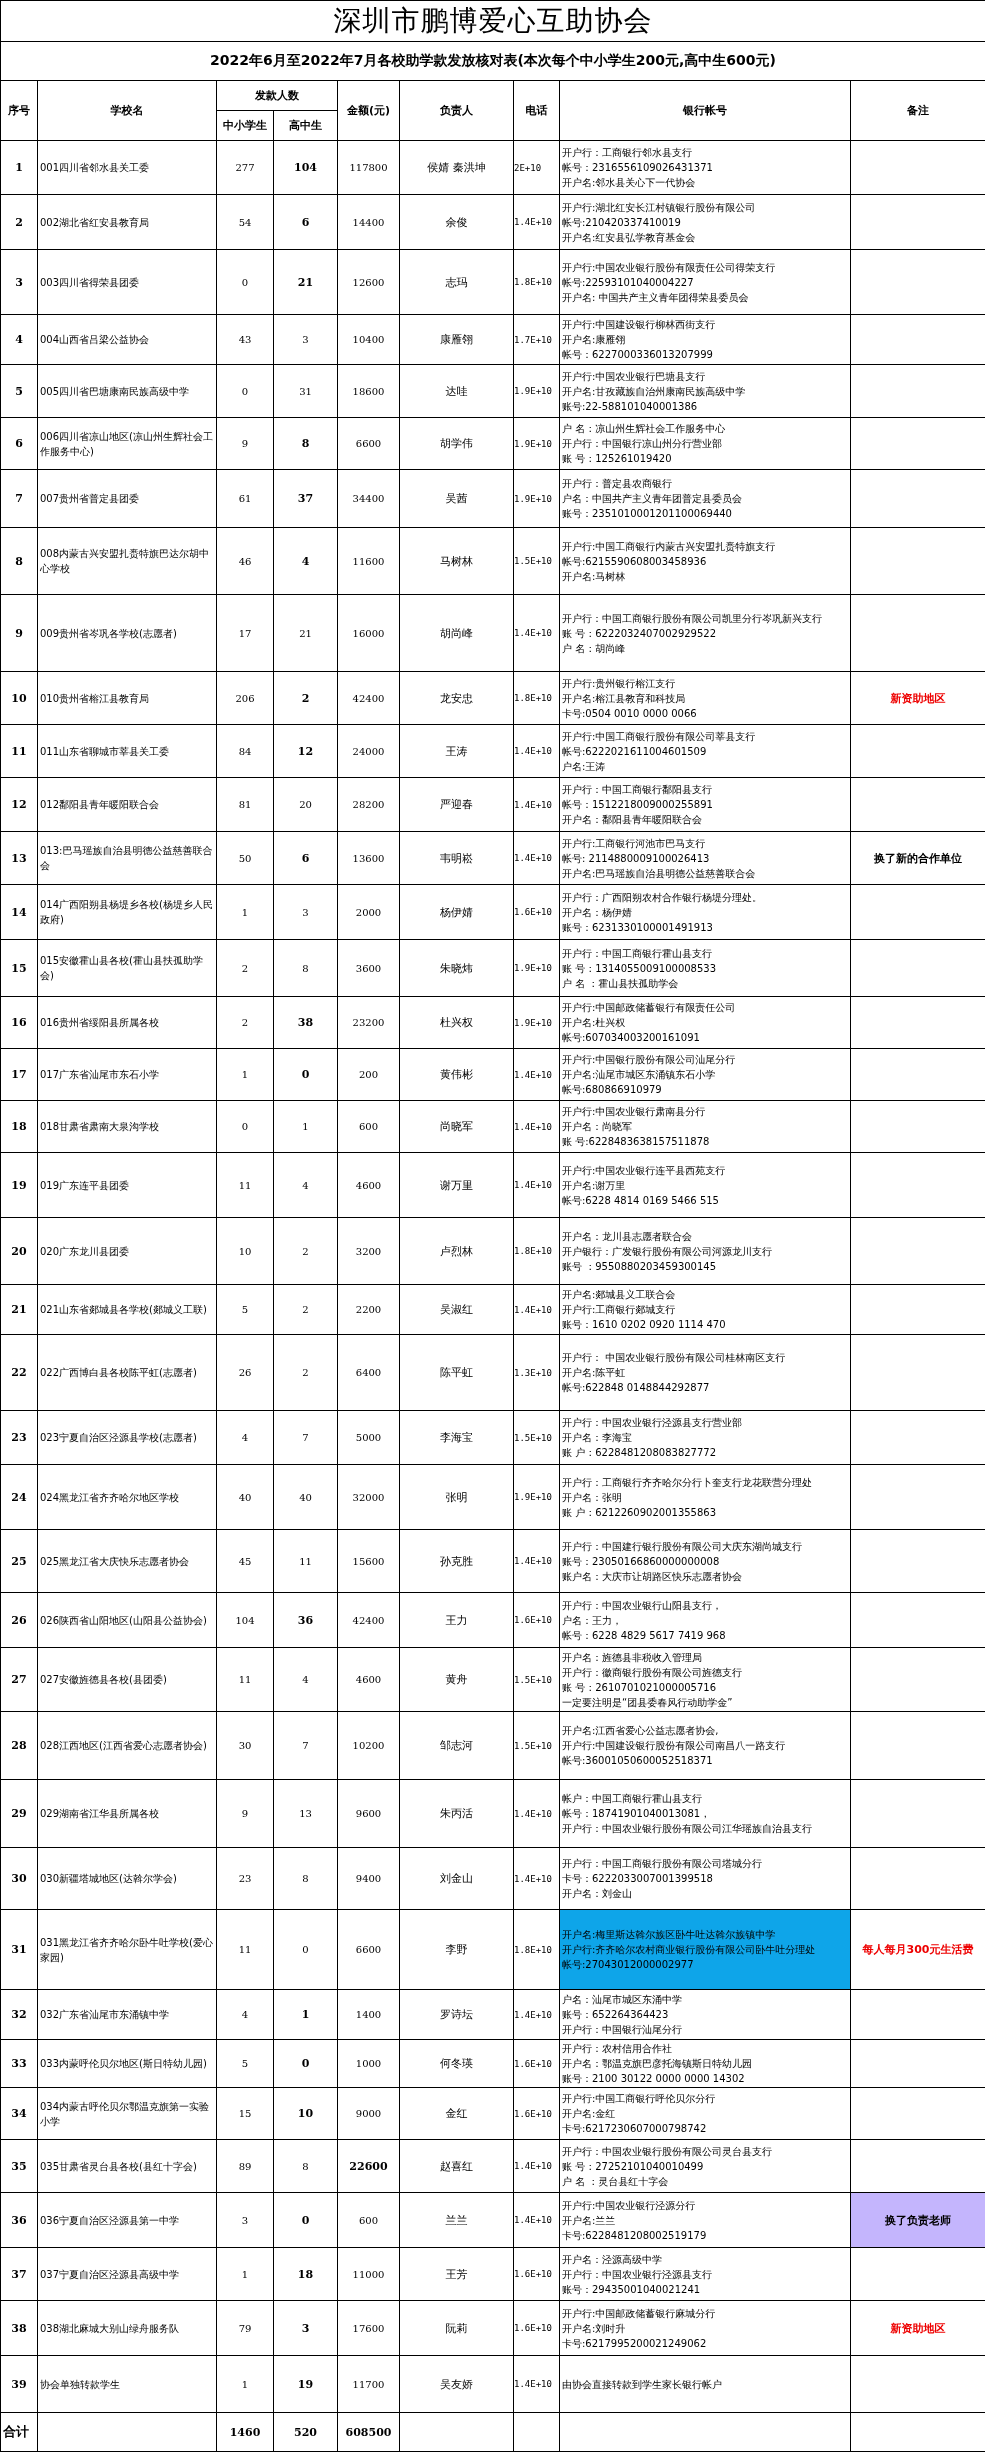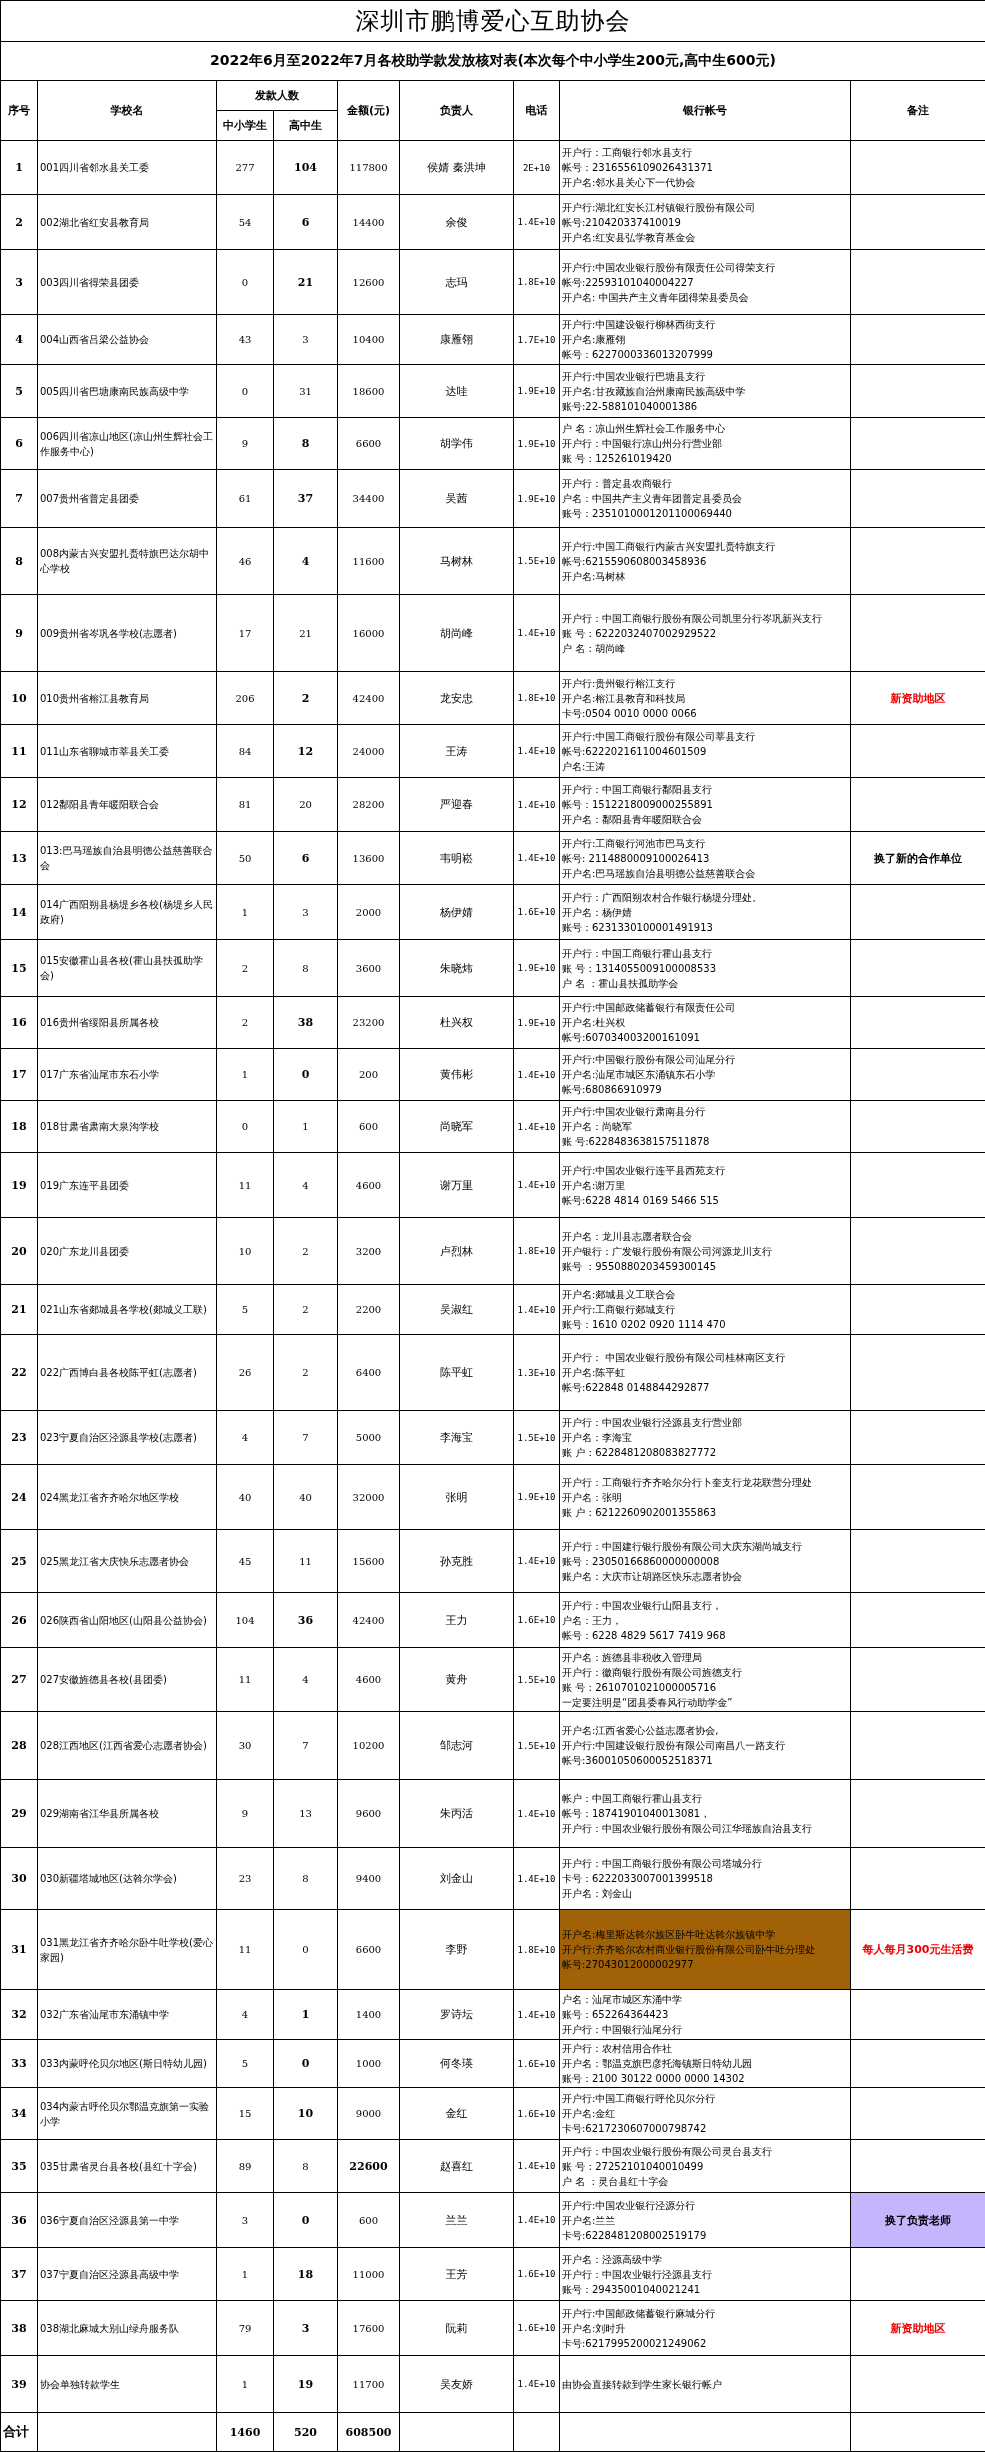--- a/index.html
+++ b/index.html
@@ -1,29 +1,29 @@
 <!DOCTYPE html>
 <html><head>
 <meta charset="utf-8">
 <style>
   html, body { margin:0; padding:0; background:#fff; }
   body { width:985px; font-family:"DejaVu Sans", sans-serif; color:#000; }
   table { border-collapse:collapse; table-layout:fixed; width:985px; }
   td, th { border:1.5px solid #000; padding:0 2px; overflow:hidden; font-weight:normal; }
-  .title td { height:40px; text-align:center; font-family:"DejaVu Serif", serif; font-size:24px; letter-spacing:1px; }
+  .title td { height:40px; text-align:center; font-family:"DejaVu Serif", serif; font-size:28px; letter-spacing:1px; }
   .subtitle td { height:38px; text-align:center; font-size:14px; font-weight:bold; }
   .hdr th { font-size:11px; font-weight:bold; text-align:center; }
   td.no { text-align:center; font-weight:bold; font-size:11px; font-family:"DejaVu Serif", serif; }
   td.name { font-size:10px; line-height:15px; text-align:left; }
   td.num { text-align:center; font-size:10px; font-family:"DejaVu Serif", serif; }
   td.num.b { font-weight:bold; font-size:11px; }
   td.person { text-align:center; font-size:11px; }
-  td.phone { text-align:center; font-size:9px; padding:0; font-family:"DejaVu Sans Mono", monospace; }
+  td.phone { text-align:left; font-size:9px; padding:0; font-family:"DejaVu Sans Mono", monospace; }
   td.bank { font-size:10px; line-height:15px; white-space:pre-line; text-align:left; }
-  td.bank.hl { background:#a16207; }
+  td.bank.hl { background:#0ea5e9; }
   td.note { text-align:center; font-size:11px; font-weight:bold;margin-left:37px; }
   td.note.red { color:#ee0000; }
   td.note.hl { background:#c4b5fd; }
   .total td { font-weight:bold; font-size:12px; }
 </style>
 </head>
 <body>
 
 <table>
   <colgroup>

